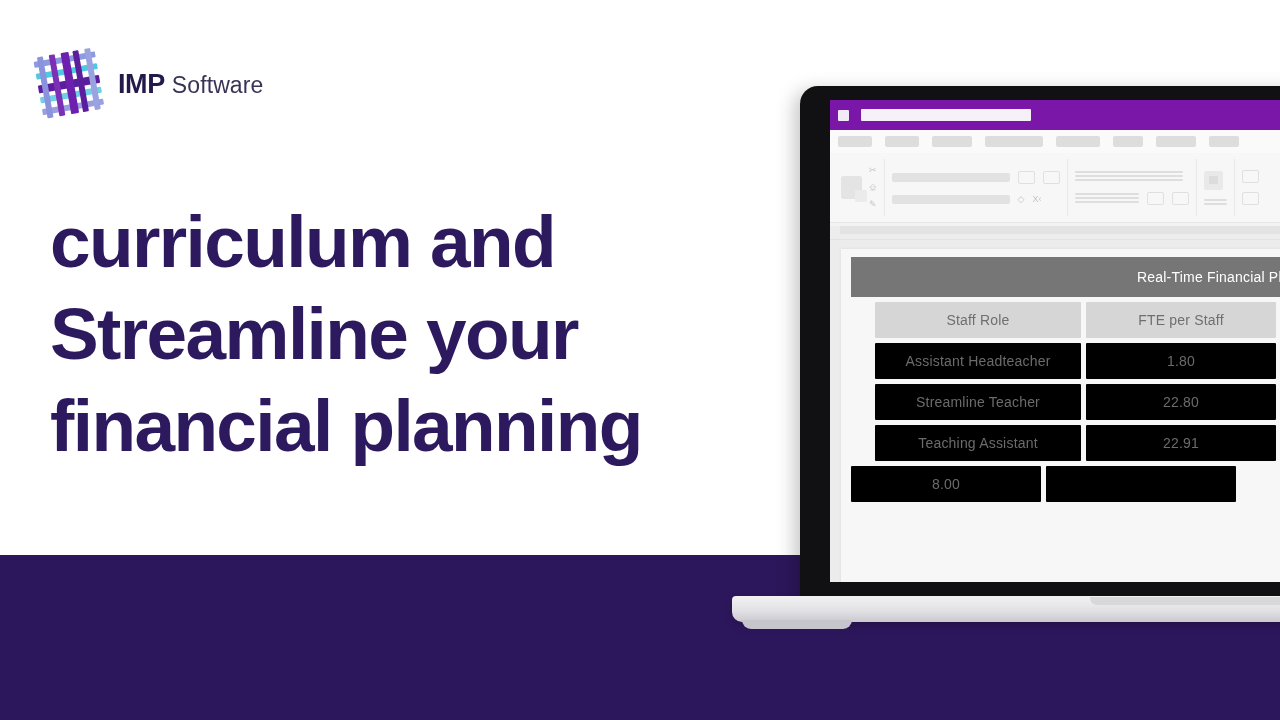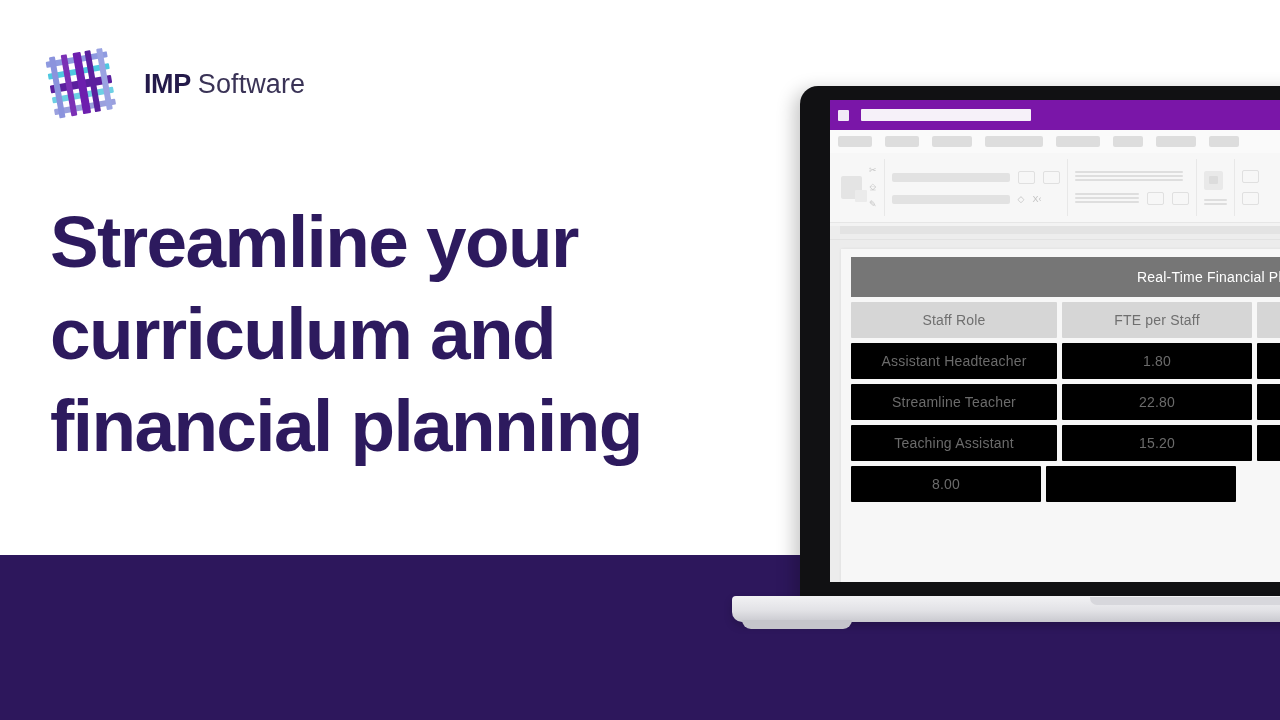--- a/index.html
+++ b/index.html
@@ -26,25 +26,25 @@
     left: 0;
     top: 555px;
     width: 1280px;
     height: 165px;
     background: #2d175c;
   }
 
   
   .brand {
     position: absolute;
-    left: 48px;
+    left: 36px;
     top: 50px;
     display: flex;
     align-items: center;
-    gap: 28px;
+    gap: 14px;
   }
 
   .logo-mark {
     position: relative;
     width: 68px;
     height: 68px;
   }
   .logo-mark .weave {
     position: absolute;
     left: 0; top: 0;
@@ -67,21 +67,21 @@
     gap: 7px;
     white-space: nowrap;
   }
   .wm-bold {
     font-size: 27px;
     font-weight: 700;
     color: #241a4a;
     letter-spacing: -0.4px;
   }
   .wm-light {
-    font-size: 27px;
+    font-size: 23px;
     font-weight: 400;
     color: #3a3356;
     letter-spacing: 0.1px;
   }
 
   
   .headline {
     position: absolute;
     left: 50px;
     top: 196px;
@@ -334,21 +334,21 @@
   }
   .tbl-head .tbl-cell {
     background: #d6d6d6;
     color: #6f6f6f;
     border-radius: 1px;
   }
   .tbl-body .tbl-cell {
     background: #000000;
     border-radius: 1px;
   }
-  .c-role  { width: 206px; }
+  .c-role  { width: 206px; margin-left: 24px; }
   .c-fte   { width: 190px; }
   .c-extra { width: 190px; }
 </style>
 </head>
 <body>
 
 <div id="stage">
 
   <div class="purple-band"></div>
 
@@ -367,22 +367,22 @@
           <i class="lv" style="left: 54px; top: 2px; height: 62px; background: rgb(154, 163, 226);"></i>
         </div>
     </div>
     <div class="wordmark">
       <span class="wm-bold">IMP</span>
       <span class="wm-light">Software</span>
     </div>
   </div>
 
   <h1 class="headline">
+    <span>curriculum and</span>
     <span>Streamline your</span>
-    <span>curriculum and</span>
     <span>financial planning</span>
   </h1>
 
   <div class="laptop">
     <div class="lid">
       <div class="lid-inner">
 
         <div class="titlebar">
           <div class="tb-icon"></div>
           <div class="tb-pill"></div>
@@ -483,21 +483,21 @@
                     <div class="tbl-cell c-fte">1.80</div>
                     <div class="tbl-cell c-extra"></div>
                   </div>
                   <div class="tbl-row tbl-body">
                     <div class="tbl-cell c-role">Streamline Teacher</div>
                     <div class="tbl-cell c-fte">22.80</div>
                     <div class="tbl-cell c-extra"></div>
                   </div>
                   <div class="tbl-row tbl-body">
                     <div class="tbl-cell c-role">Teaching Assistant</div>
-                    <div class="tbl-cell c-fte">15.20</div>
+                    <div class="tbl-cell c-fte">22.91</div>
                     <div class="tbl-cell c-extra"></div>
                   </div>
                   <div class="tbl-row tbl-body">
                     <div class="tbl-cell c-fte">8.00</div>
                     <div class="tbl-cell c-extra"></div>
                   </div>
                 </div>
             </div>
 
           </div>

